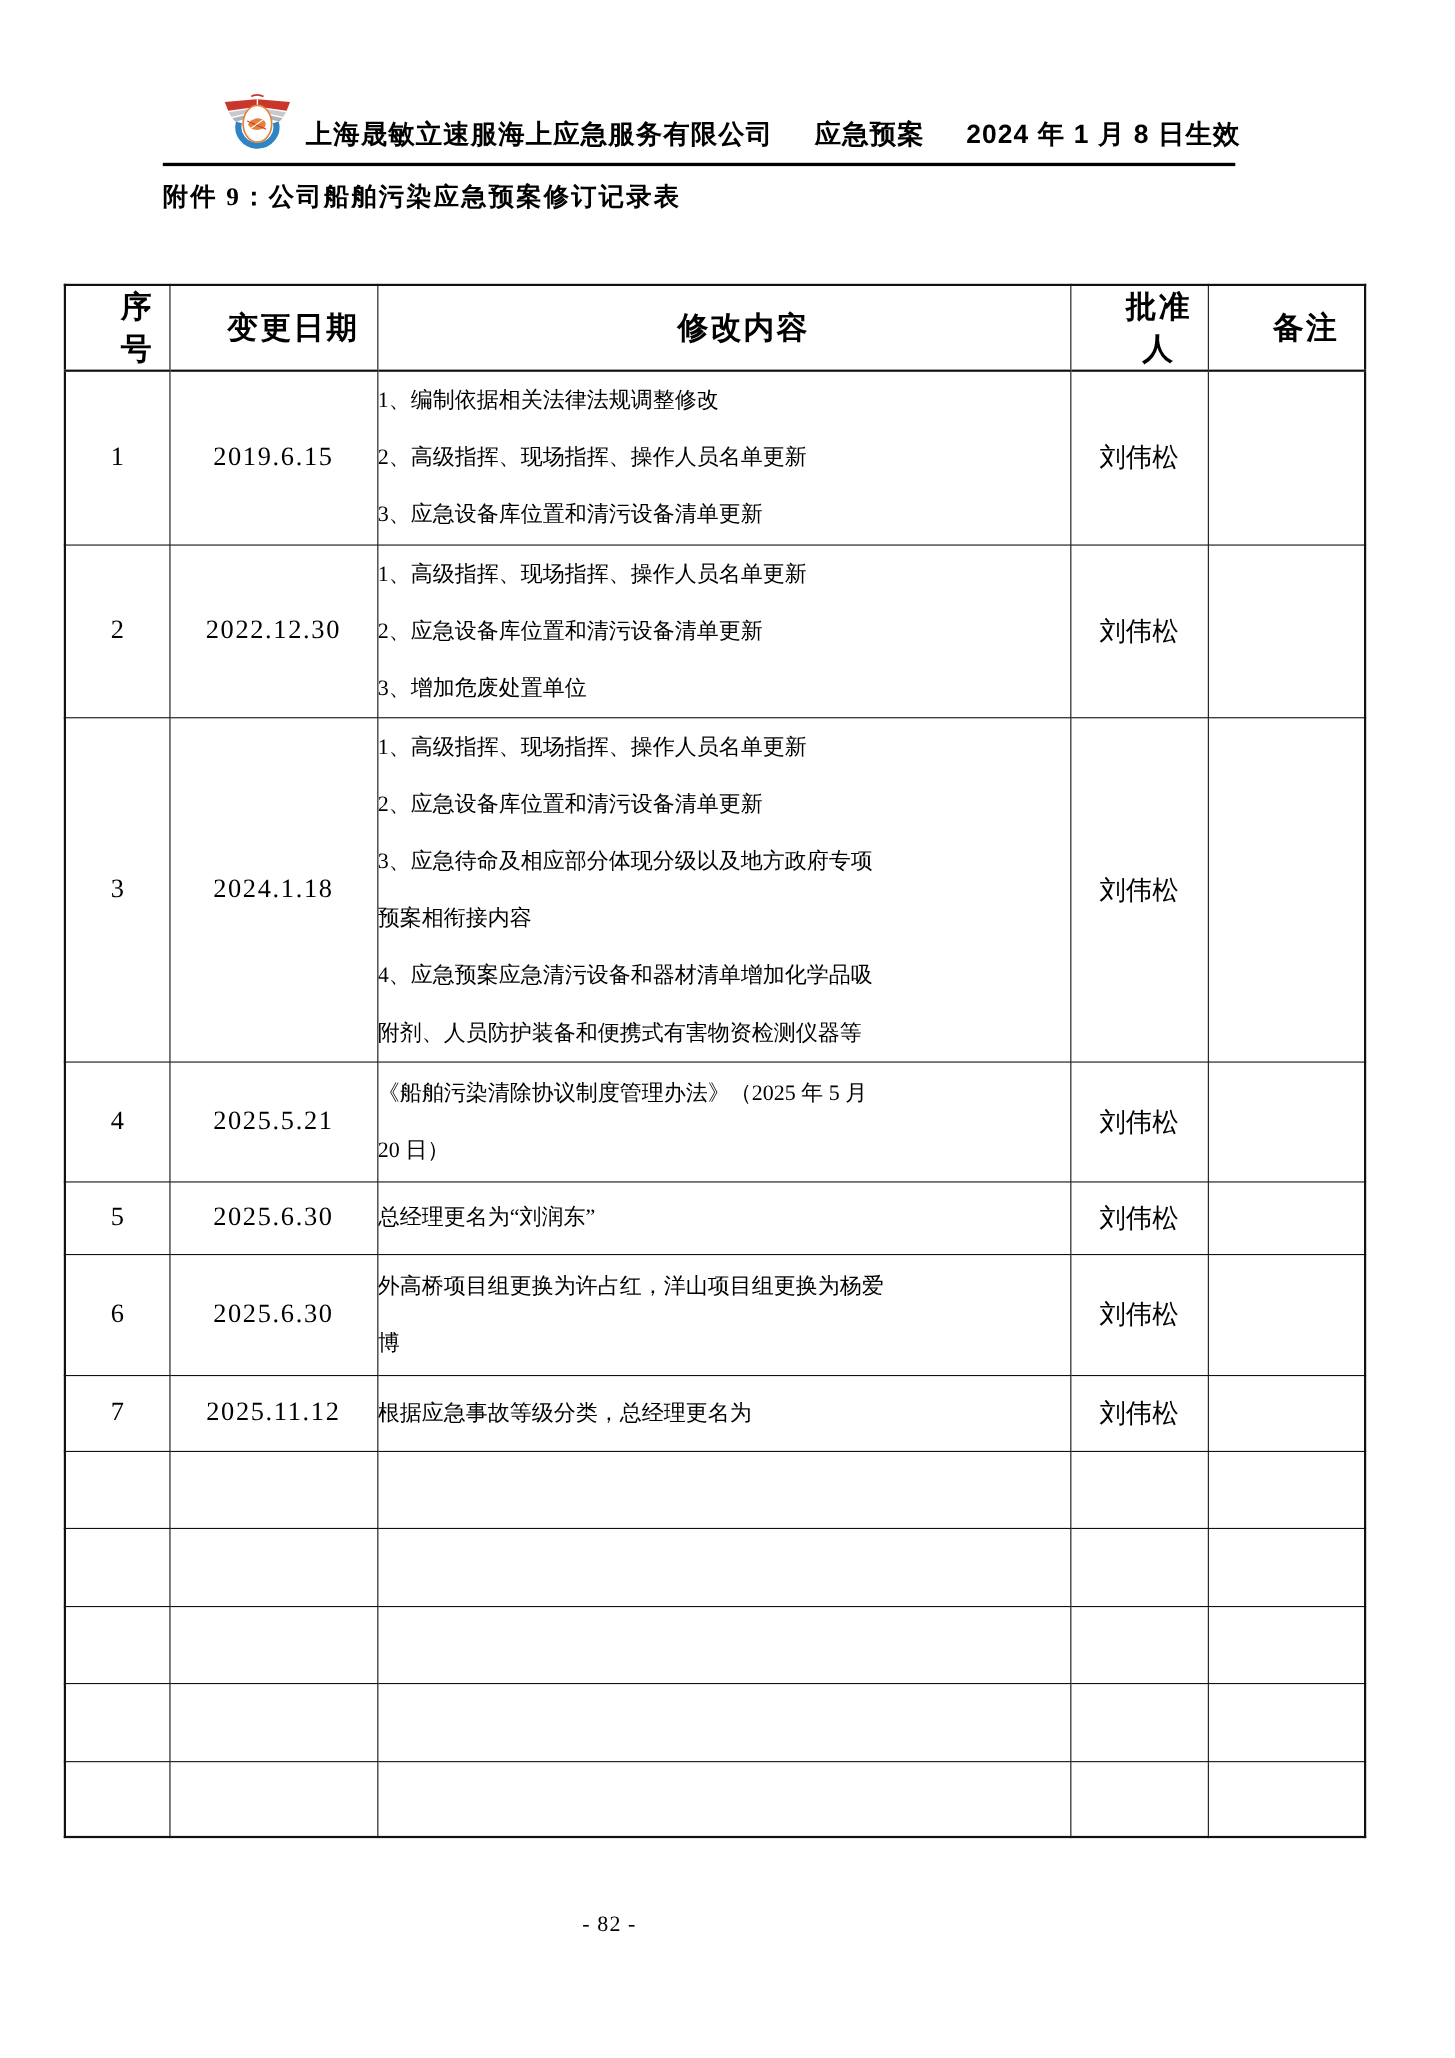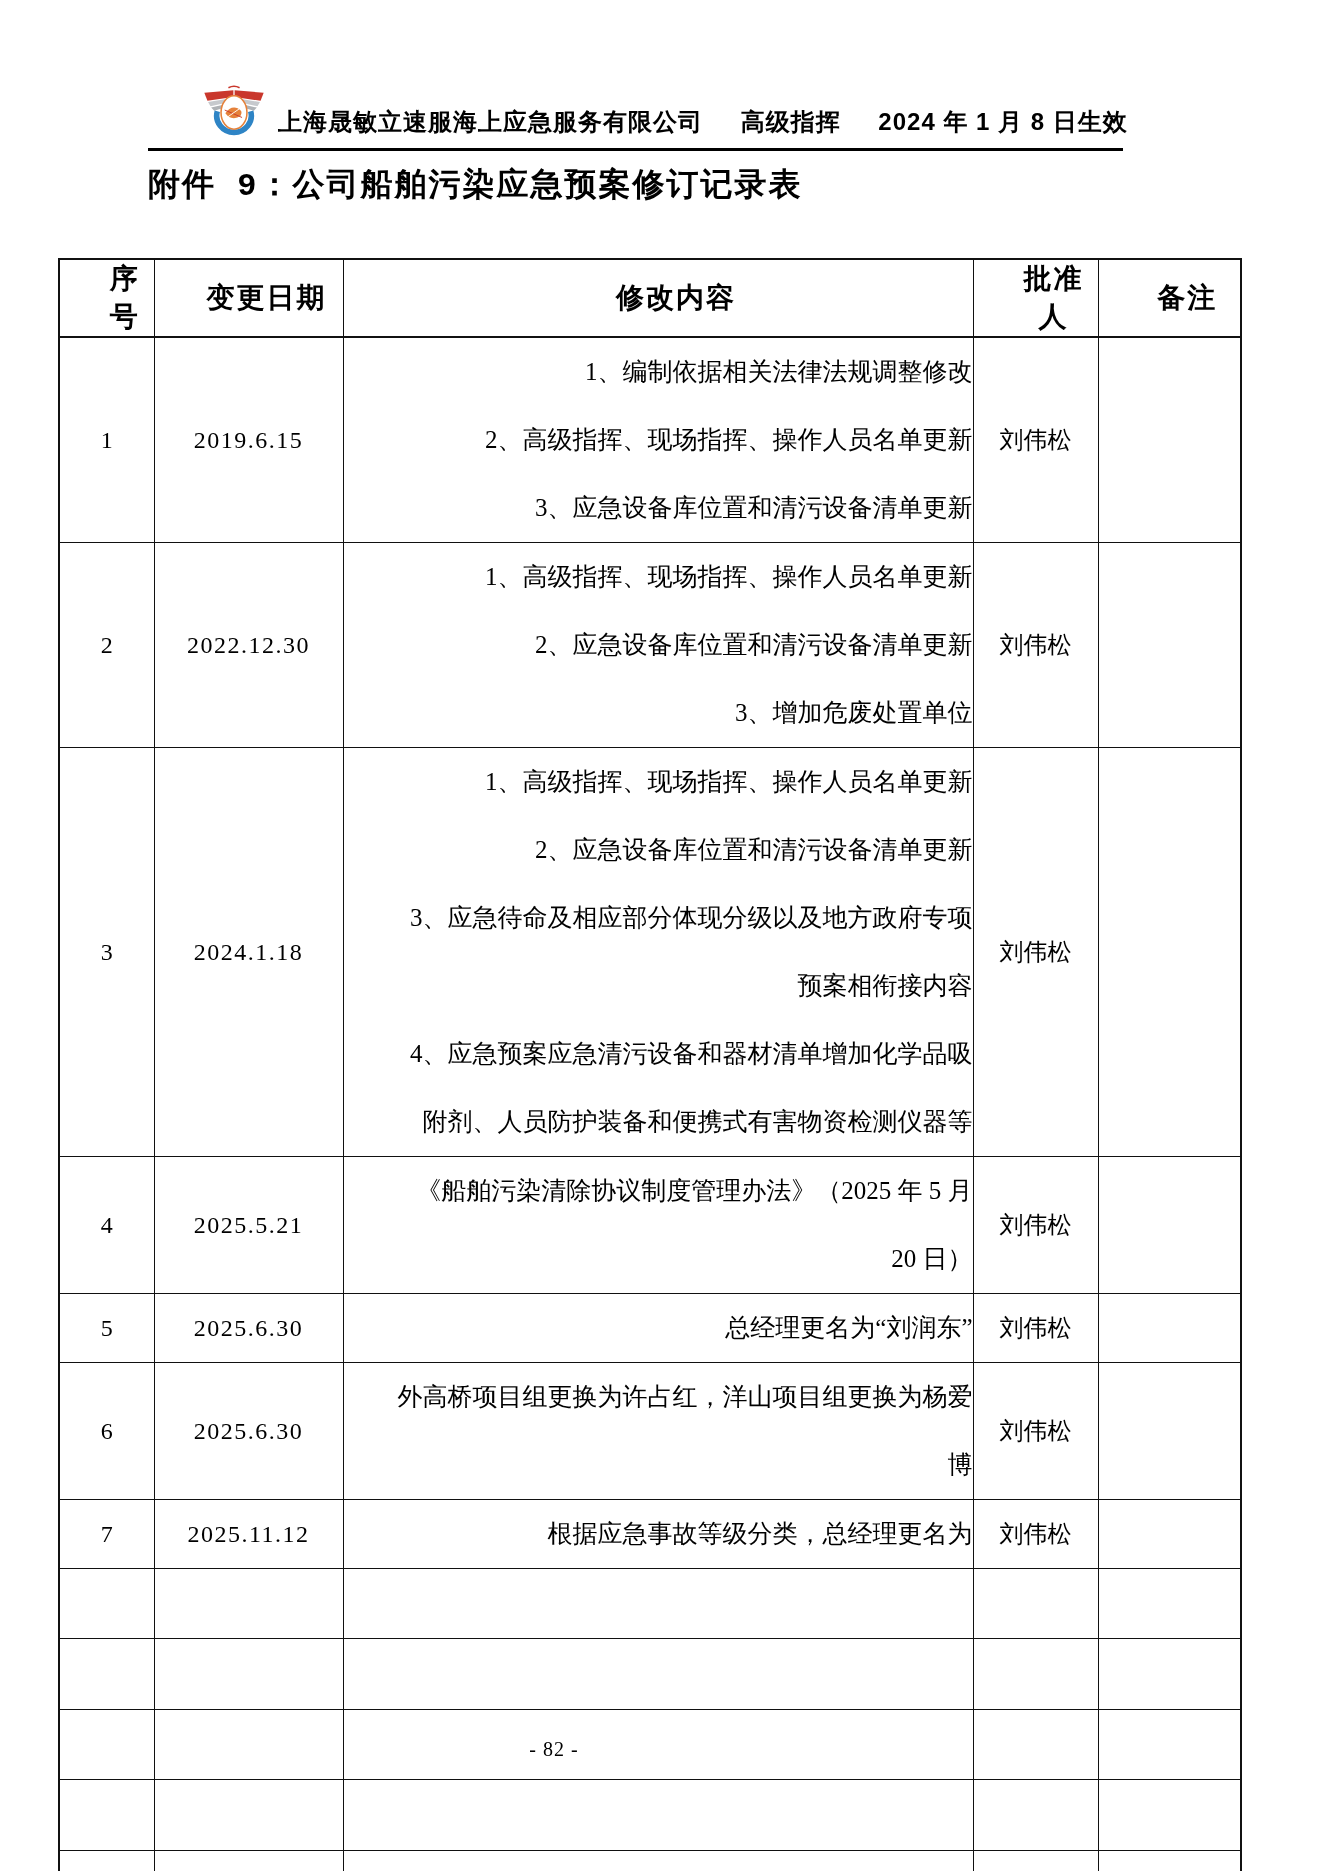--- a/index.html
+++ b/index.html
@@ -38,23 +38,23 @@
   .header-rule{
     position:absolute;
     left:0; top:64px;
     width:975px; height:3px;
     background:#000;
   }
   
   .page-title{
     position:absolute;
     left:148px; top:163px;
-    font-family:Liberation Mono, monospace;
+    font-family:Liberation Serif, serif;
     font-weight:700;
-    font-size:32px;
+    font-size:23px;
     letter-spacing:2px;
     white-space:nowrap;
   }
   
   table.rev{
     position:absolute;
     left:58px; top:258px;
     width:1182px;
     border-collapse:collapse;
     table-layout:fixed;
@@ -76,24 +76,24 @@
     border-bottom:2px solid #111;
     padding-left:36px;
   }
   td.c-seq, td.c-date, td.c-appr, td.c-rem{
     text-align:center;
     vertical-align:middle;
     font-size:24px;
   }
   td.c-date{letter-spacing:1.5px;}
   td.c-content{
-    text-align:right;
+    text-align:left;
     vertical-align:middle;
-    font-size:25px;
-    line-height:68px;
+    font-size:20px;
+    line-height:52px;
     padding:0 10px 0 13px;
     white-space:pre-line;
   }
   
   .page-footer{
     position:absolute;
     left:0; top:1738px;
     width:1108px;
     text-align:center;
     font-size:20px;
@@ -123,21 +123,21 @@
 
         <ellipse cx="55" cy="46" rx="21" ry="27" fill="#ffffff" stroke="#e5813a" stroke-width="2.5"></ellipse>
 
         <path d="M41 47 Q49 35 61 39 Q70 43 66 51 Q57 58 46 53 Z" fill="#e5813a"></path>
         <path d="M40 42 L68 54" stroke="#c9372c" stroke-width="1.5"></path>
         <path d="M45 53 L65 39" stroke="#ffffff" stroke-width="1.5"></path>
       </svg>
     </div>
     <div class="header-line">
       <span class="seg">上海晟敏立速服海上应急服务有限公司</span>
-      <span class="seg">高级指挥</span>
+      <span class="seg">应急预案</span>
       <span class="seg">2024 年 1 月 8 日生效</span>
     </div>
     <div class="header-rule"></div>
   </div>
 
   <div class="page-title">附件 9：公司船舶污染应急预案修订记录表</div>
 
   <table class="rev">
     <colgroup>
       <col style="width:95px">

